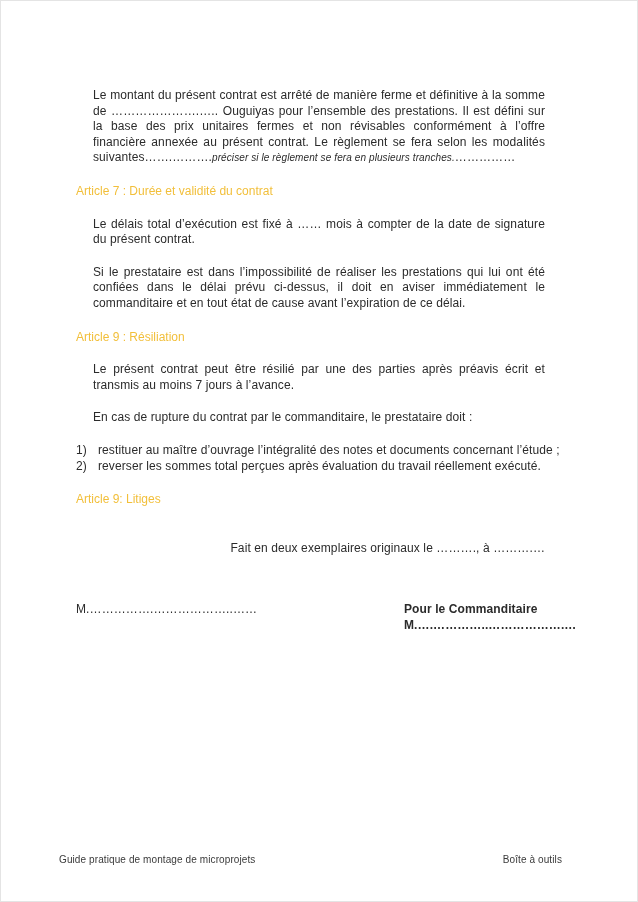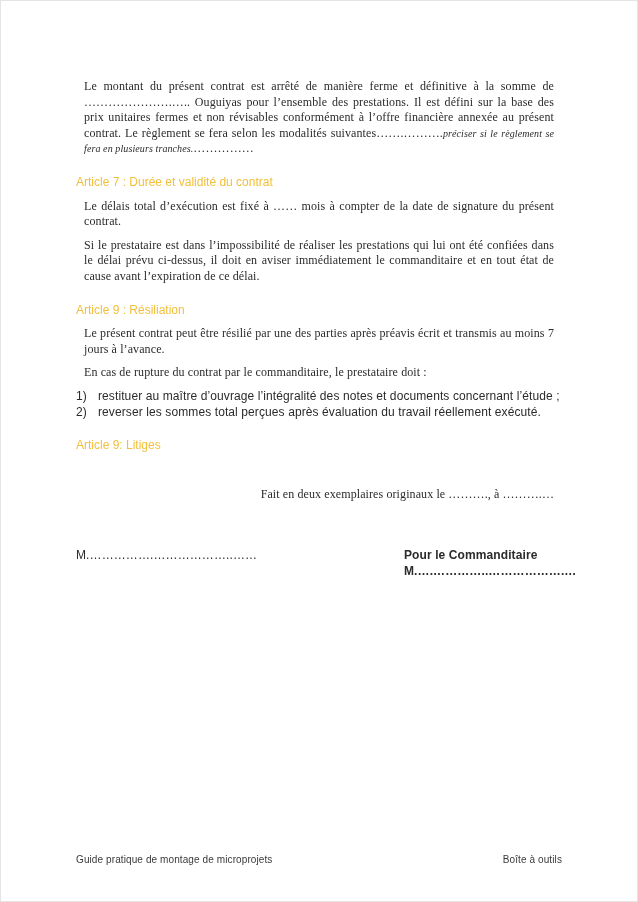--- a/index.html
+++ b/index.html
@@ -15,26 +15,25 @@
     position:relative;
     box-sizing:border-box;
     border:1px solid #e4e4e4;
     overflow:hidden;
   }
   .page{
     padding:70px 75px 0 75px;
     box-sizing:border-box;
   }
   .para{
-    margin:8px;
+    margin:17px;
     font-size:12px;
     line-height:15.6px;
     text-align:justify;
     letter-spacing:0.1px;
-    font-family:Liberation Serif, serif;
   }
   .intro-note{
     font-style:italic;
     font-size:10px;
   }
   .article-heading{
     margin:18px 0 0 0;
     font-size:12px;
     line-height:15.6px;
     color:var(--heading-color);
@@ -65,21 +64,21 @@
   }
   .sig-block{
     font-size:12px;
     line-height:15.6px;
     letter-spacing:0.1px;
   }
   .sig-block.right{width:158px;font-weight:bold;}
   .sig-block div{white-space:nowrap;}
   .footer{
     position:absolute;
-    left:75px;right:75px;bottom:36px;
+    left:58px;right:75px;bottom:36px;
     display:flex;
     justify-content:space-between;
     font-size:10px;
     color:#3a3a3a;
     letter-spacing:0.1px;
   }
 </style>
 </head>
 <body>
 

